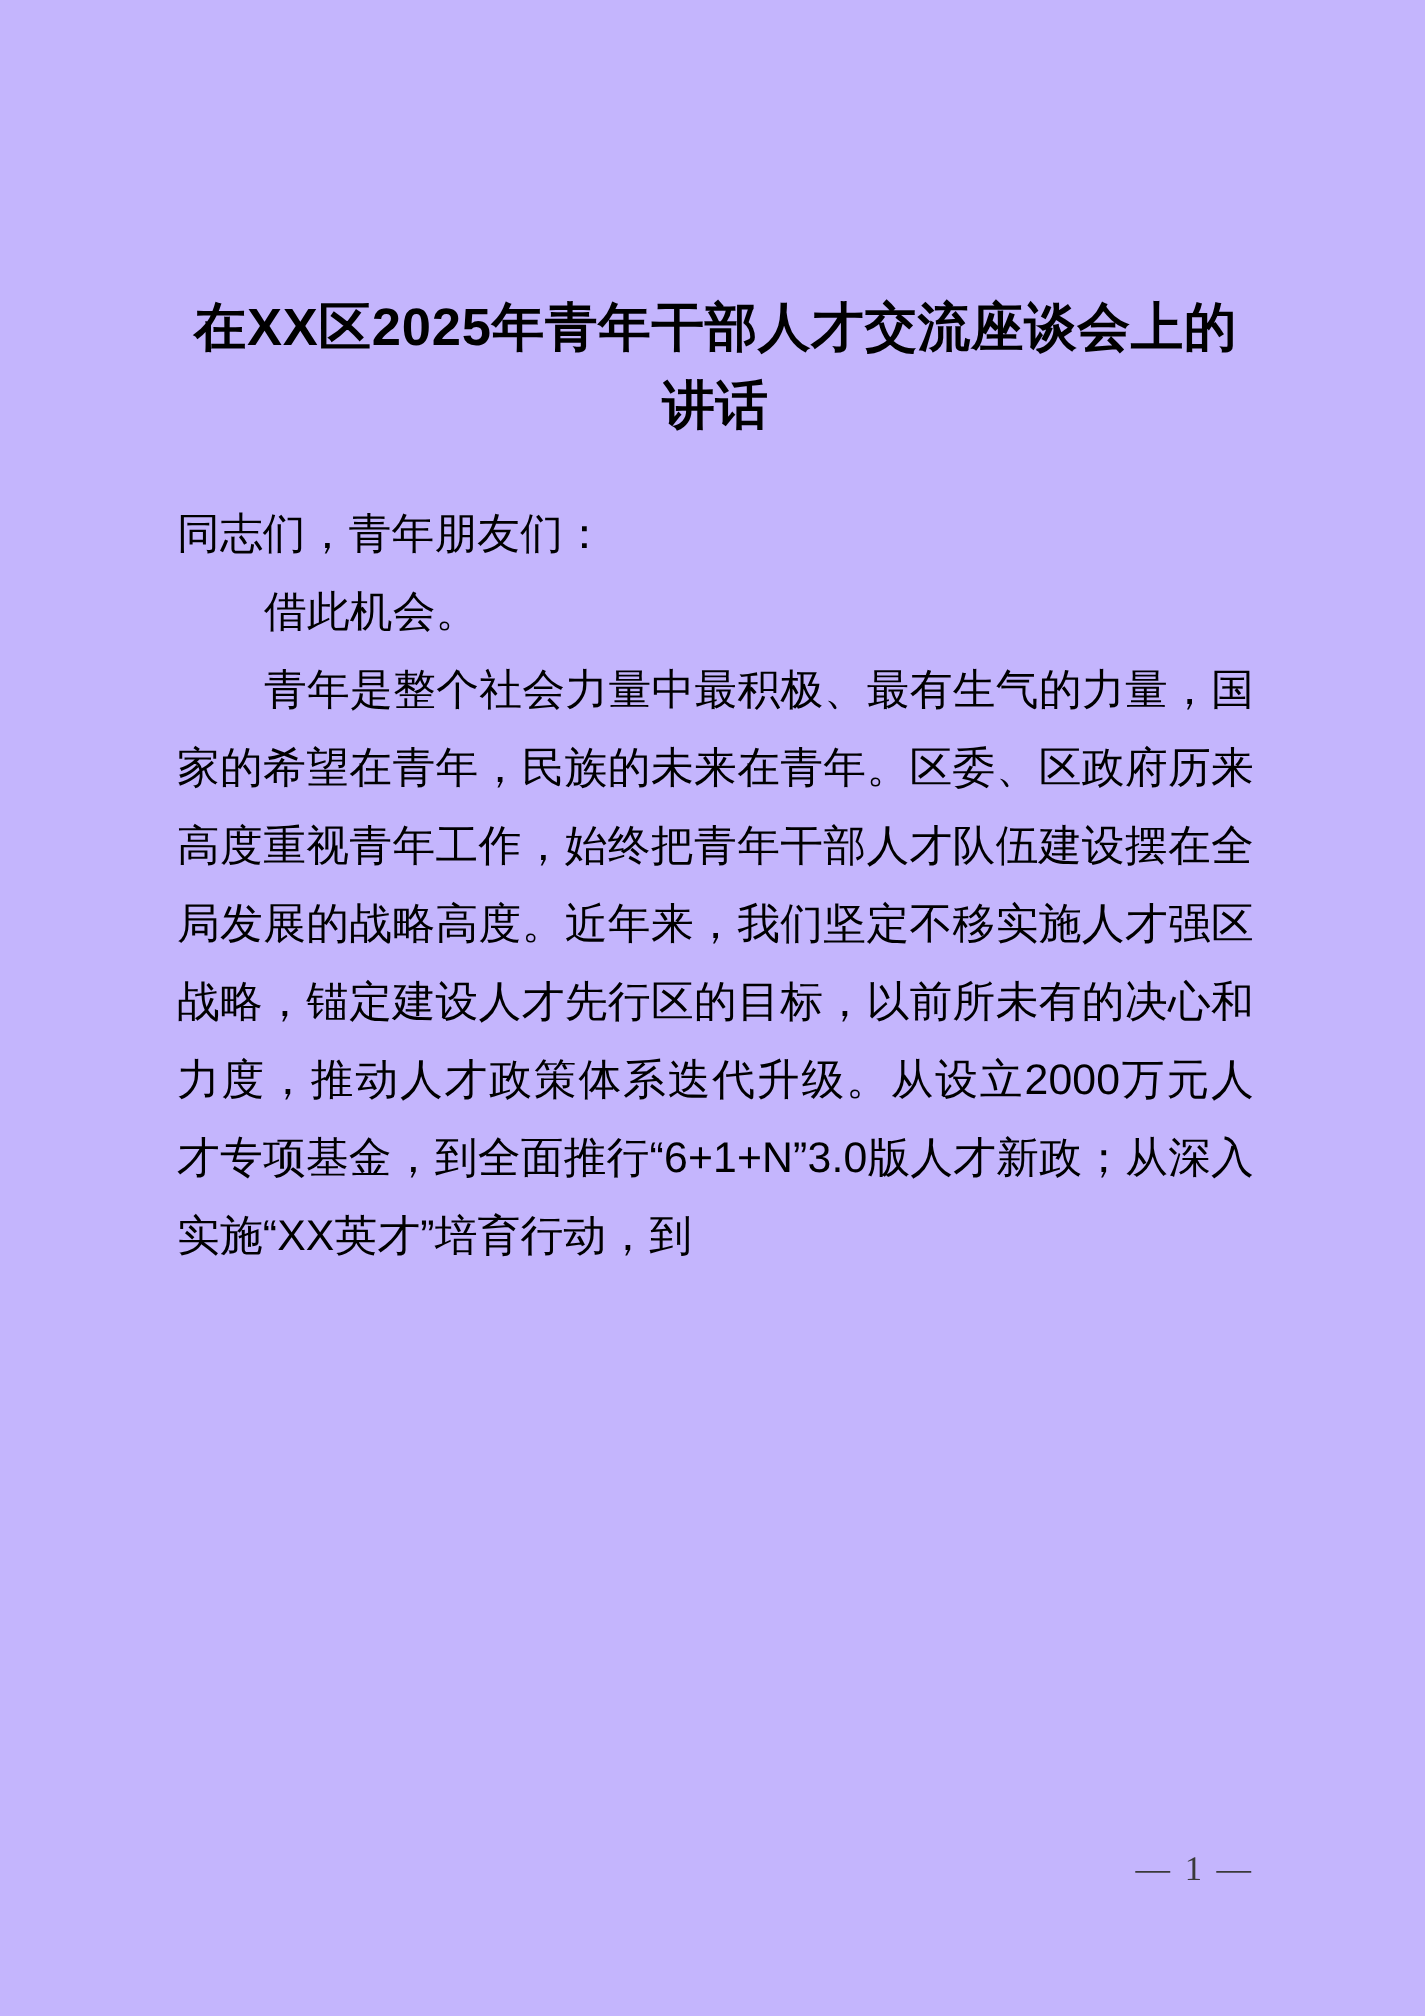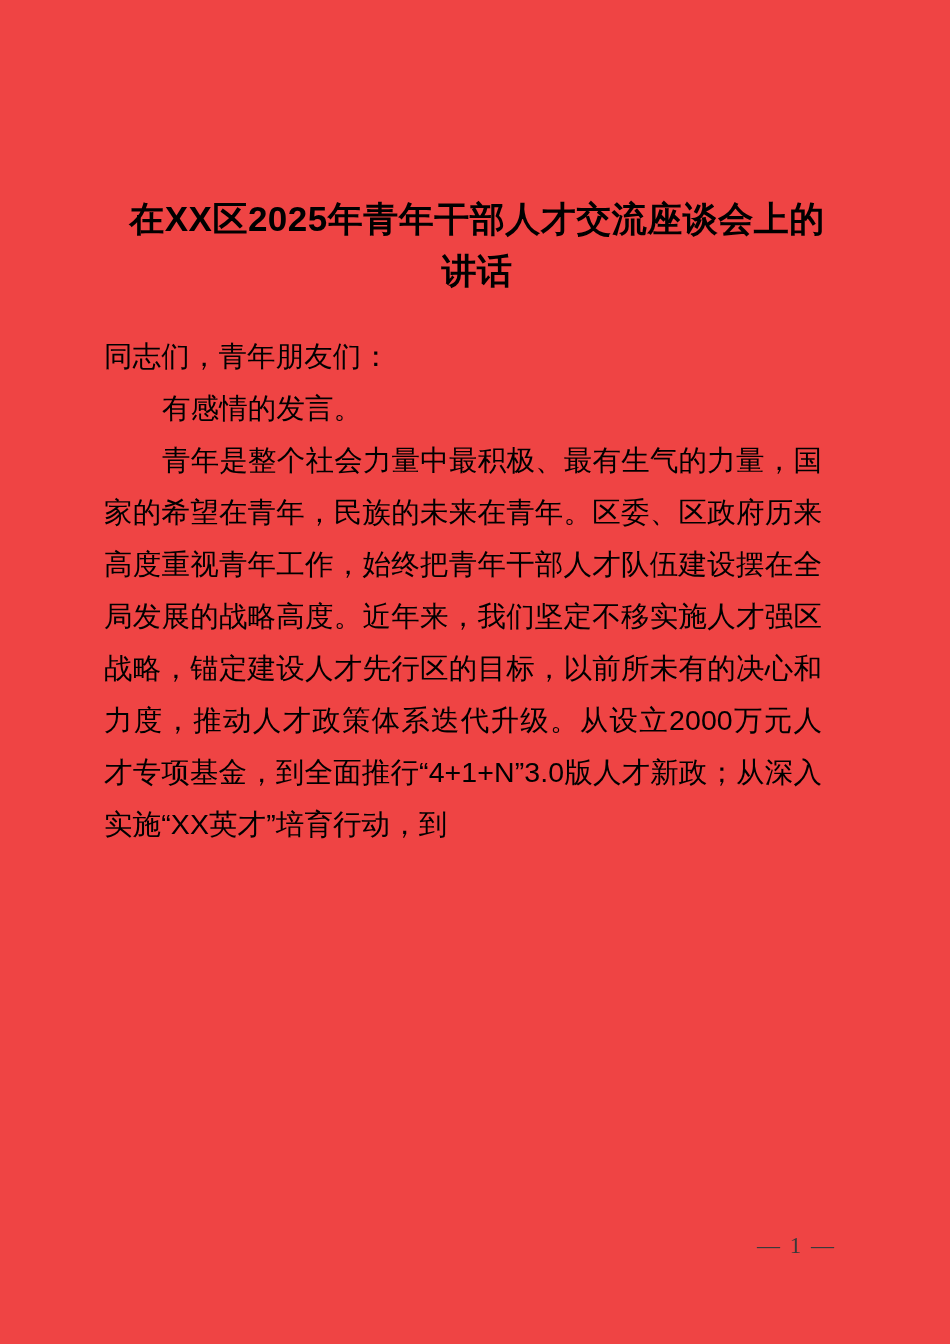--- a/index.html
+++ b/index.html
@@ -10,41 +10,41 @@
   }
   body {
     font-family: "Liberation Sans", "DejaVu Sans", sans-serif;
     color: #000000;
     -webkit-font-smoothing: antialiased;
   }
   .page {
     position: relative;
     width: 950px;
     height: 1344px;
-    background: #ef4444;
+    background: #c4b5fd;
     box-sizing: border-box;
     overflow: hidden;
   }
   
   .doc-title {
     position: absolute;
     left: 118px;
     top: 170px;
     width: 718px;
     text-align: center;
     font-weight: bold;
     font-size: 35px;
     line-height: 52px;
     letter-spacing: 0.5px;
     color: #000000;
   }
   
   .body-block {
     position: absolute;
-    left: 104px;
+    left: 118px;
     top: 330px;
     width: 718px;
   }
   .para {
     font-size: 28.5px;
     line-height: 52px;
     text-align: justify;
     text-justify: inter-ideograph;
     text-align-last: left;
     margin: 0;
@@ -75,22 +75,22 @@
 <body>
 
 <div class="page">
 
   <h1 class="doc-title">在XX区2025年青年干部人才交流座谈会上的讲话</h1>
 
   <div class="body-block">
 
     <p class="para salutation">同志们，青年朋友们：</p>
 
-    <p class="para indent">有感情的发言。</p>
+    <p class="para indent">借此机会。</p>
 
 
-    <p class="para indent">青年是整个社会力量中最积极、最有生气的力量，国家的希望在青年，民族的未来在青年。区委、区政府历来高度重视青年工作，始终把青年干部人才队伍建设摆在全局发展的战略高度。近年来，我们坚定不移实施人才强区战略，锚定建设人才先行区的目标，以前所未有的决心和力度，推动人才政策体系迭代升级。从设立2000万元人才专项基金，到全面推行“4+1+N”3.0版人才新政；从深入实施“XX英才”培育行动，到</p>
+    <p class="para indent">青年是整个社会力量中最积极、最有生气的力量，国家的希望在青年，民族的未来在青年。区委、区政府历来高度重视青年工作，始终把青年干部人才队伍建设摆在全局发展的战略高度。近年来，我们坚定不移实施人才强区战略，锚定建设人才先行区的目标，以前所未有的决心和力度，推动人才政策体系迭代升级。从设立2000万元人才专项基金，到全面推行“6+1+N”3.0版人才新政；从深入实施“XX英才”培育行动，到</p>
 
   </div>
 
   <div class="page-footer">— 1 —</div>
 
 </div>
 
 </body></html>

